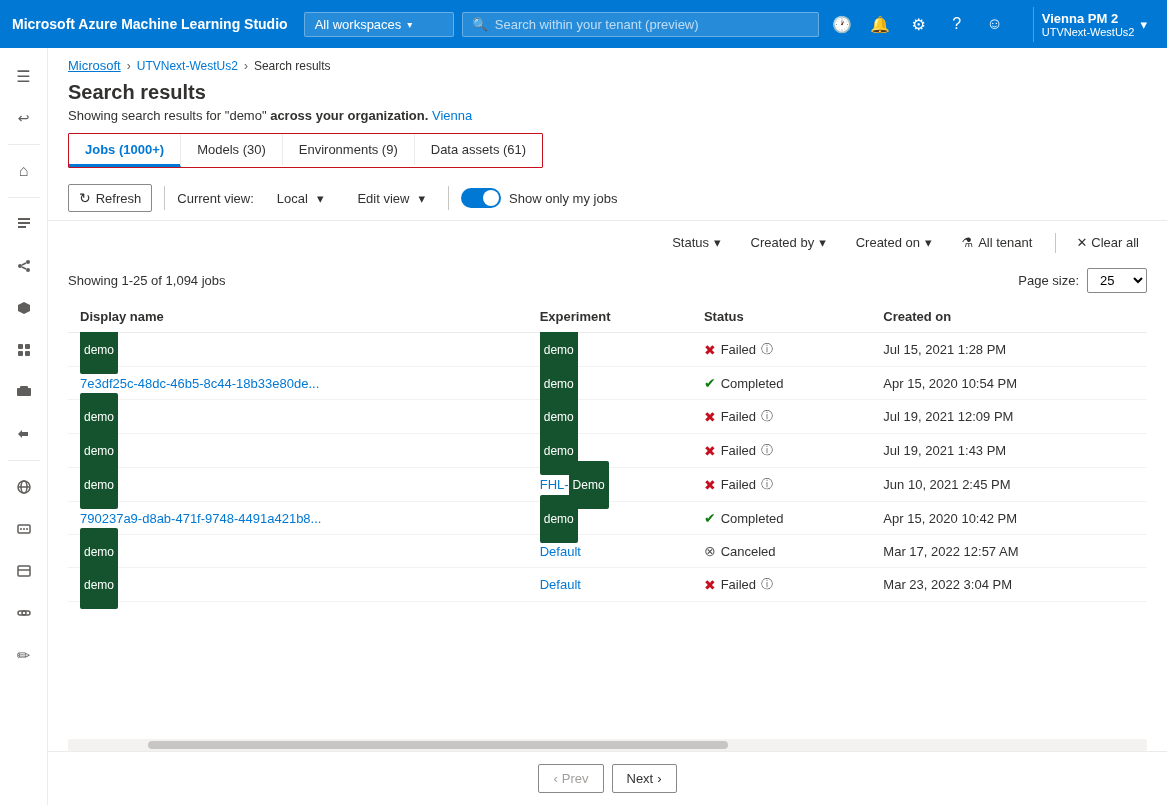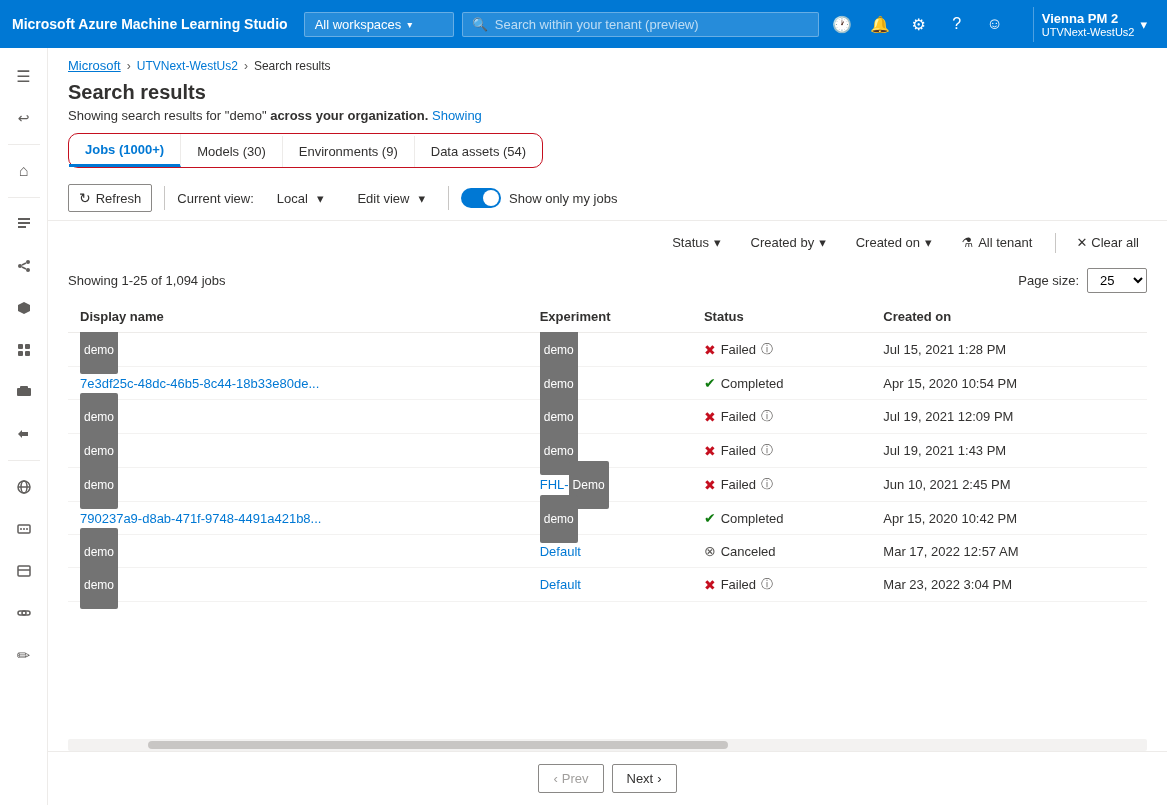--- a/index.html
+++ b/index.html
@@ -129,23 +129,23 @@
     .page-subtitle { font-size: 13px; color: #323130; margin-top: 4px; }
     .page-subtitle a { color: #0078d4; text-decoration: none; }
 
     
     .tabs-container {
       padding: 0 20px;
       margin-bottom: 12px;
     }
     .tabs {
       display: flex;
-      align-items: flex-end;
+      align-items: flex-start;
       border: 1.5px solid #c50f1f;
-      border-radius: 10px;
+      border-radius: 1px;
       width: fit-content;
     }
     .tab {
       padding: 8px 16px;
       cursor: pointer;
       font-size: 13px;
       color: #323130;
       white-space: nowrap;
       border-right: 1px solid #edebe9;
       position: relative;
@@ -289,21 +289,21 @@
     tbody tr {
       border-bottom: 1px solid #f3f2f1;
     }
     tbody td {
       padding: 8px 12px;
       color: #323130;
       vertical-align: middle;
     }
     .link-text { color: #0078d4; cursor: pointer; text-decoration: none; }
     .highlight-badge {
-      background: #737373;
+      background: #14532d;
       color: #fff;
       padding: 17px 4px;
       border-radius: 2px;
       font-size: 12px;
     }
     .status-badge {
       display: flex; align-items: center; gap: 5px;
     }
     .status-icon { font-size: 14px; }
     .status-failed { color: #c50f1f; }
@@ -474,37 +474,37 @@
       <span class="breadcrumb-sep">›</span>
       <a class="link-text" style="font-size:12px;">UTVNext-WestUs2</a>
       <span class="breadcrumb-sep">›</span>
       <span class="breadcrumb-current" style="font-size:12px;">Search results</span>
     </div>
 
     <div class="page-header">
       <h1 class="page-title">Search results</h1>
       <div class="page-subtitle">
         <span>Showing search results for "demo" <strong>across your organization.</strong> </span>
-        <a class="link-text">Showing</a>
+        <a class="link-text">Vienna</a>
       </div>
     </div>
 
     <div class="tabs-container">
       <div class="tabs">
         <div class="tab active">
           <span>Jobs (1000+)</span>
         </div>
         <div class="tab">
           <span>Models (30)</span>
         </div>
         <div class="tab">
           <span>Environments (9)</span>
         </div>
         <div class="tab">
-          <span>Data assets (54)</span>
+          <span>Data assets (61)</span>
         </div>
       </div>
     </div>
 
     <div class="toolbar">
       <button class="toolbar-btn">
         <span style="font-size:14px;">↻</span>
         <span>Refresh</span>
       </button>
       <div class="toolbar-sep"></div>

